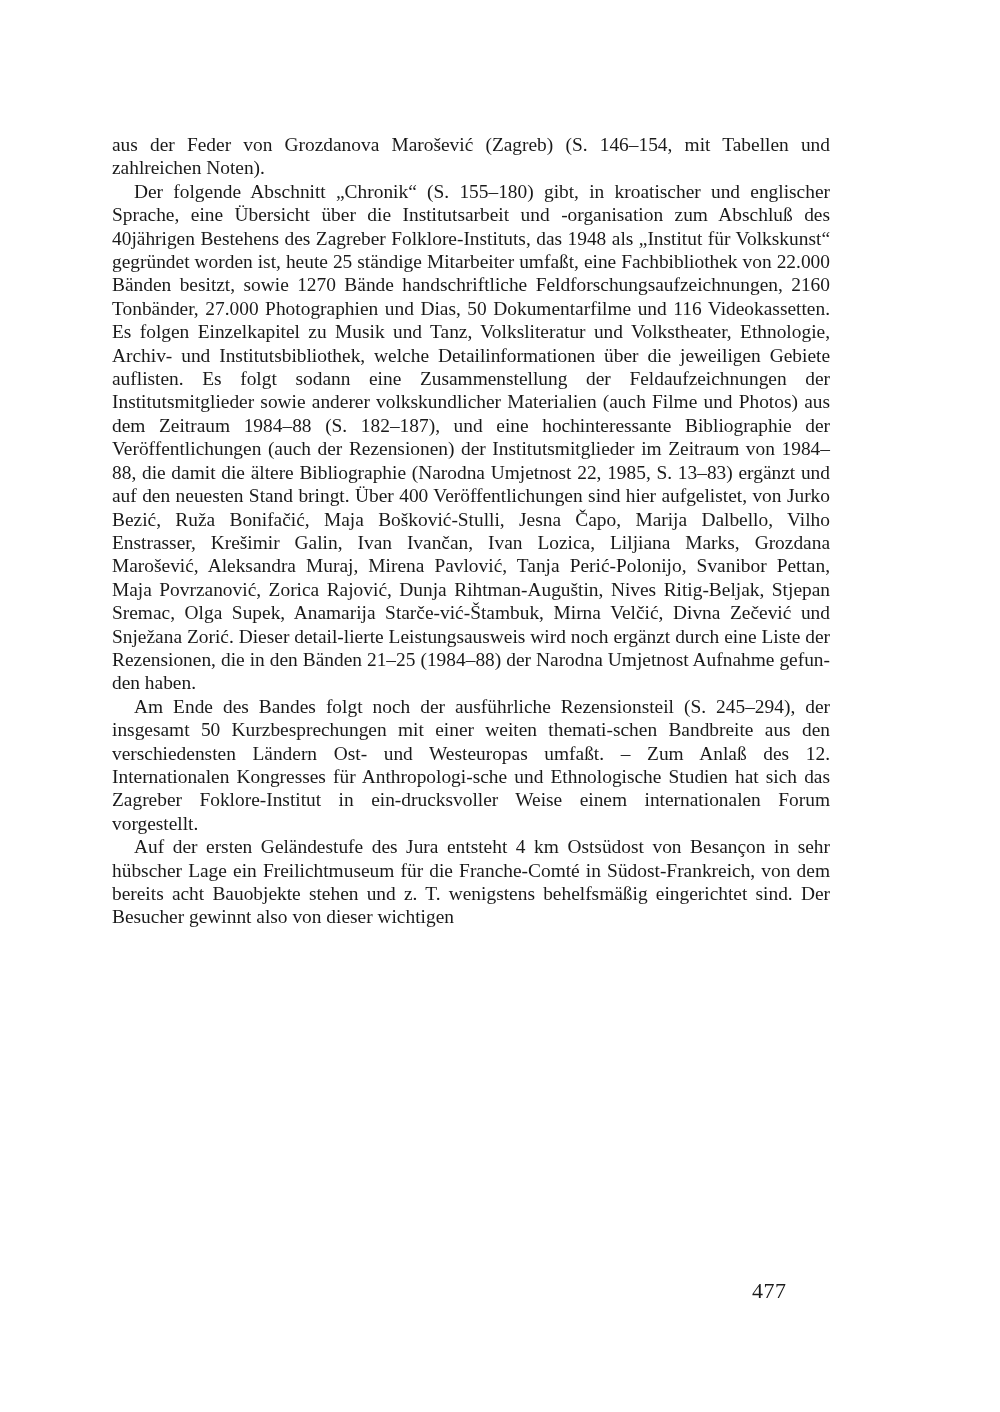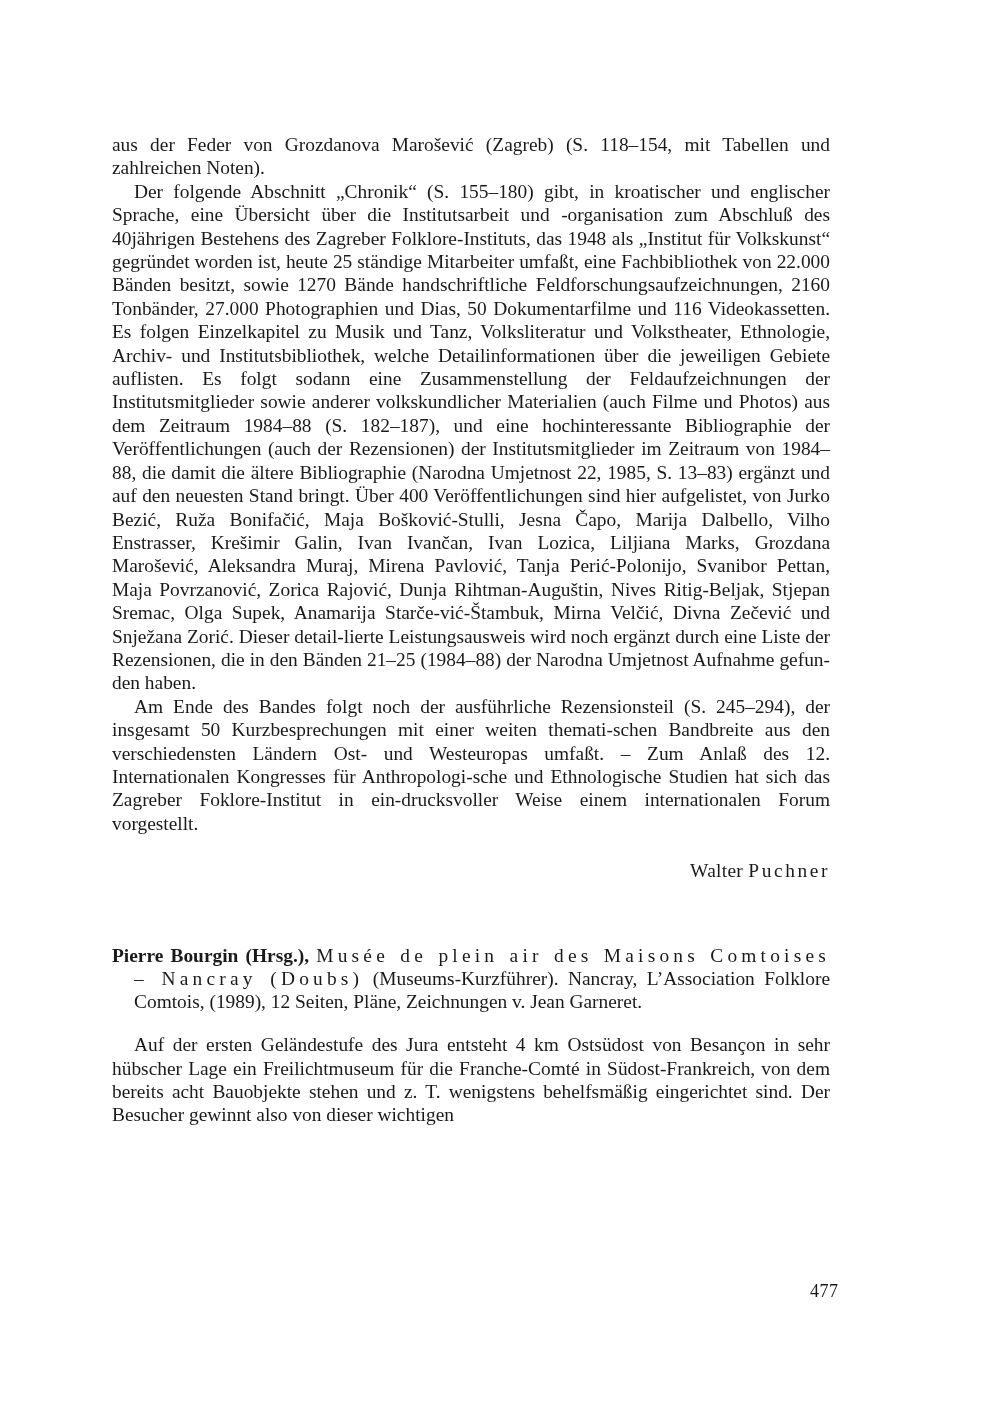--- a/index.html
+++ b/index.html
@@ -55,42 +55,37 @@
       text-indent: -22px;
     }
     .biblio .author {
       font-weight: bold;
     }
     .biblio .title-spaced {
       letter-spacing: 4.2px;
     }
     .page-number {
       position: absolute;
-      left: 810px;
+      left: 752px;
       top: 1278px;
-      font-size: 18px;
+      font-size: 22px;
       line-height: 26px;
       letter-spacing: 0.5px;
     }
   </style>
 </head>
 <body>
 
 <div class="page">
 
-  <p class="para">aus der Feder von Grozdanova Marošević (Zagreb) (S. 118–154, mit Tabellen und zahlreichen Noten).</p>
+  <p class="para">aus der Feder von Grozdanova Marošević (Zagreb) (S. 146–154, mit Tabellen und zahlreichen Noten).</p>
 
   <p class="para indent gap">Der folgende Abschnitt „Chronik“ (S. 155–180) gibt, in kroatischer und englischer Sprache, eine Übersicht über die Institutsarbeit und -organisation zum Abschluß des 40jährigen Bestehens des Zagreber Folklore-Instituts, das 1948 als „Institut für Volkskunst“ gegründet worden ist, heute 25 ständige Mitarbeiter umfaßt, eine Fachbibliothek von 22.000 Bänden besitzt, sowie 1270 Bände handschriftliche Feldforschungsaufzeichnungen, 2160 Tonbänder, 27.000 Photographien und Dias, 50 Dokumentarfilme und 116 Videokassetten. Es folgen Einzelkapitel zu Musik und Tanz, Volksliteratur und Volkstheater, Ethnologie, Archiv- und Institutsbibliothek, welche Detailinformationen über die jeweiligen Gebiete auflisten. Es folgt sodann eine Zusammenstellung der Feldaufzeichnungen der Institutsmitglieder sowie anderer volkskundlicher Materialien (auch Filme und Photos) aus dem Zeitraum 1984–88 (S. 182–187), und eine hochinteressante Bibliographie der Veröffentlichungen (auch der Rezensionen) der Institutsmitglieder im Zeitraum von 1984–88, die damit die ältere Bibliographie (Narodna Umjetnost 22, 1985, S. 13–83) ergänzt und auf den neuesten Stand bringt. Über 400 Veröffentlichungen sind hier aufgelistet, von Jurko Bezić, Ruža Bonifačić, Maja Bošković-Stulli, Jesna Čapo, Marija Dalbello, Vilho Enstrasser, Krešimir Galin, Ivan Ivančan, Ivan Lozica, Liljiana Marks, Grozdana Marošević, Aleksandra Muraj, Mirena Pavlović, Tanja Perić-Polonijo, Svanibor Pettan, Maja Povrzanović, Zorica Rajović, Dunja Rihtman-Auguštin, Nives Ritig-Beljak, Stjepan Sremac, Olga Supek, Anamarija Starče-vić-Štambuk, Mirna Velčić, Divna Zečević und Snježana Zorić. Dieser detail-lierte Leistungsausweis wird noch ergänzt durch eine Liste der Rezensionen, die in den Bänden 21–25 (1984–88) der Narodna Umjetnost Aufnahme gefun-den haben.</p>
 
   <p class="para indent gap">Am Ende des Bandes folgt noch der ausführliche Rezensionsteil (S. 245–294), der insgesamt 50 Kurzbesprechungen mit einer weiten themati-schen Bandbreite aus den verschiedensten Ländern Ost- und Westeuropas umfaßt. – Zum Anlaß des 12. Internationalen Kongresses für Anthropologi-sche und Ethnologische Studien hat sich das Zagreber Foklore-Institut in ein-drucksvoller Weise einem internationalen Forum vorgestellt.</p>
 
-  <div class="signature">
-    <span>Walter</span>
-    <span class="sp">Puchner</span>
-  </div>
 
-  <p class="biblio"><span class="author">Pierre Bourgin (Hrsg.),</span> <span class="title-spaced">Musée de plein air des Maisons Comtoises – Nancray (Doubs)</span> <span>(Museums-Kurzführer). Nancray, L’Association Folklore Comtois, (1989), 12 Seiten, Pläne, Zeichnungen v. Jean Garneret.</span></p>
 
   <p class="para indent gap">Auf der ersten Geländestufe des Jura entsteht 4 km Ostsüdost von Besançon in sehr hübscher Lage ein Freilichtmuseum für die Franche-Comté in Südost-Frankreich, von dem bereits acht Bauobjekte stehen und z. T. wenigstens behelfsmäßig eingerichtet sind. Der Besucher gewinnt also von dieser wichtigen</p>
 
 </div>
 
 <div class="page-number">477</div>
 
 </body></html>

